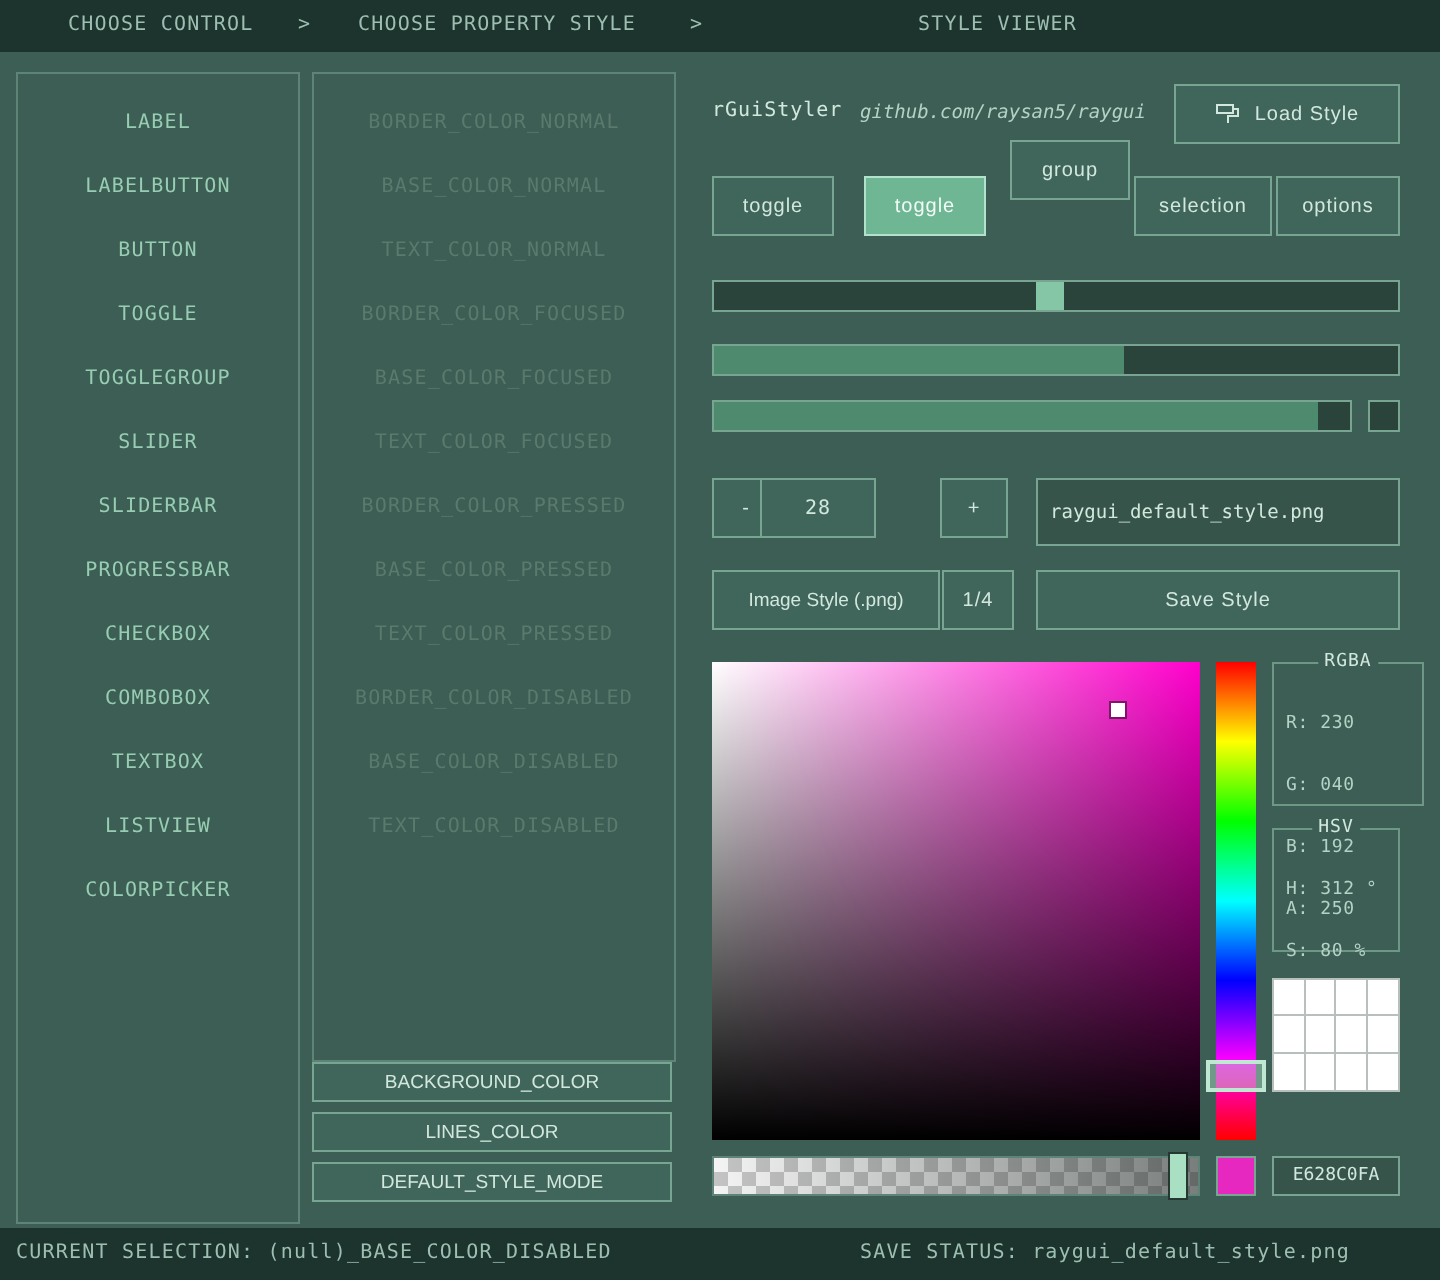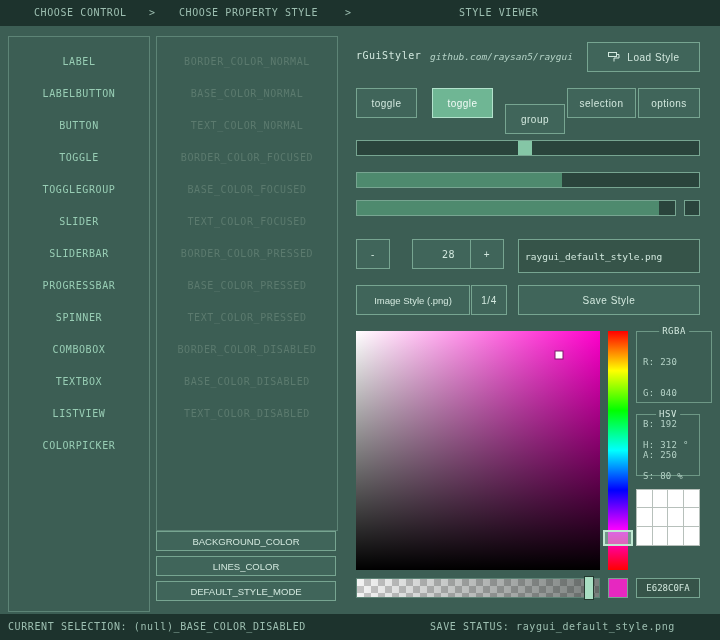--- a/index.html
+++ b/index.html
@@ -83,21 +83,21 @@
 
   <aside class="panel controls" style="left:8px;top:36px;width:140px;height:565px">
     <div class="list-item">LABEL</div>
     <div class="list-item">LABELBUTTON</div>
     <div class="list-item">BUTTON</div>
     <div class="list-item">TOGGLE</div>
     <div class="list-item">TOGGLEGROUP</div>
     <div class="list-item">SLIDER</div>
     <div class="list-item">SLIDERBAR</div>
     <div class="list-item">PROGRESSBAR</div>
-    <div class="list-item">SPINNER</div>
+    <div class="list-item">CHECKBOX</div>
     <div class="list-item">COMBOBOX</div>
     <div class="list-item">TEXTBOX</div>
     <div class="list-item">LISTVIEW</div>
     <div class="list-item">COLORPICKER</div>
   </aside>
 
   <section class="panel properties" style="left:156px;top:36px;width:180px;height:484px">
     <div class="list-item">BORDER_COLOR_NORMAL</div>
     <div class="list-item">BASE_COLOR_NORMAL</div>
     <div class="list-item">TEXT_COLOR_NORMAL</div>
@@ -123,39 +123,39 @@
     <button class="ctrl" style="left:587px;top:42px;width:113px;height:30px">
       <svg class="icon-svg" width="14" height="14" viewBox="0 0 14 14">
         <rect x="1.5" y="2.5" width="8" height="4" fill="none" stroke="#d2e8de"></rect>
         <path d="M9.5 4.5 h2.5 v3.5 h-5 v3.5" fill="none" stroke="#d2e8de"></path>
       </svg>
       <span>Load Style</span>
     </button>
 
     <button class="ctrl toggle" style="left:356px;top:88px;width:61px;height:30px">toggle</button>
     <button class="ctrl toggle active" style="left:432px;top:88px;width:61px;height:30px">toggle</button>
-    <button class="ctrl toggle" style="left:505px;top:104px;width:60px;height:30px">group</button>
+    <button class="ctrl toggle" style="left:505px;top:70px;width:60px;height:30px">group</button>
     <button class="ctrl toggle" style="left:567px;top:88px;width:69px;height:30px">selection</button>
     <button class="ctrl toggle" style="left:638px;top:88px;width:62px;height:30px">options</button>
 
     <div class="track" style="left:356px;top:140px;width:344px;height:16px">
       <div class="slider-handle" style="left: 47%;"></div>
     </div>
 
     <div class="track" style="left:356px;top:172px;width:344px;height:16px">
       <div class="fill" style="width: 60%;"></div>
     </div>
 
     <div class="track" style="left:356px;top:200px;width:320px;height:16px">
       <div class="fill" style="width: 95%;"></div>
     </div>
     <div class="ctrl checkbox" style="left:684px;top:200px;width:16px;height:16px"></div>
 
     <button class="ctrl" style="left:356px;top:239px;width:34px;height:30px">-</button>
-    <div class="ctrl" style="left:412px;top:239px;width:73px;height:30px">28</div>
+    <div class="ctrl" style="left:380px;top:239px;width:58px;height:30px">28</div>
     <button class="ctrl" style="left:470px;top:239px;width:34px;height:30px">+</button>
     <div class="ctrl textbox" style="left:518px;top:239px;width:182px;height:30px">raygui_default_style.png</div>
 
     <button class="ctrl small" style="left:356px;top:285px;width:114px;height:30px">Image Style (.png)</button>
     <button class="ctrl" style="left:471px;top:285px;width:36px;height:30px">1/4</button>
     <button class="ctrl" style="left:518px;top:285px;width:182px;height:30px">Save Style</button>
 
     <div class="sv-square" style="left: 356px; top: 331px; width: 244px; height: 239px; --hue: #FF00CC;">
       <div class="sv-marker" style="left: 83%; top: 10%;"></div>
     </div>

